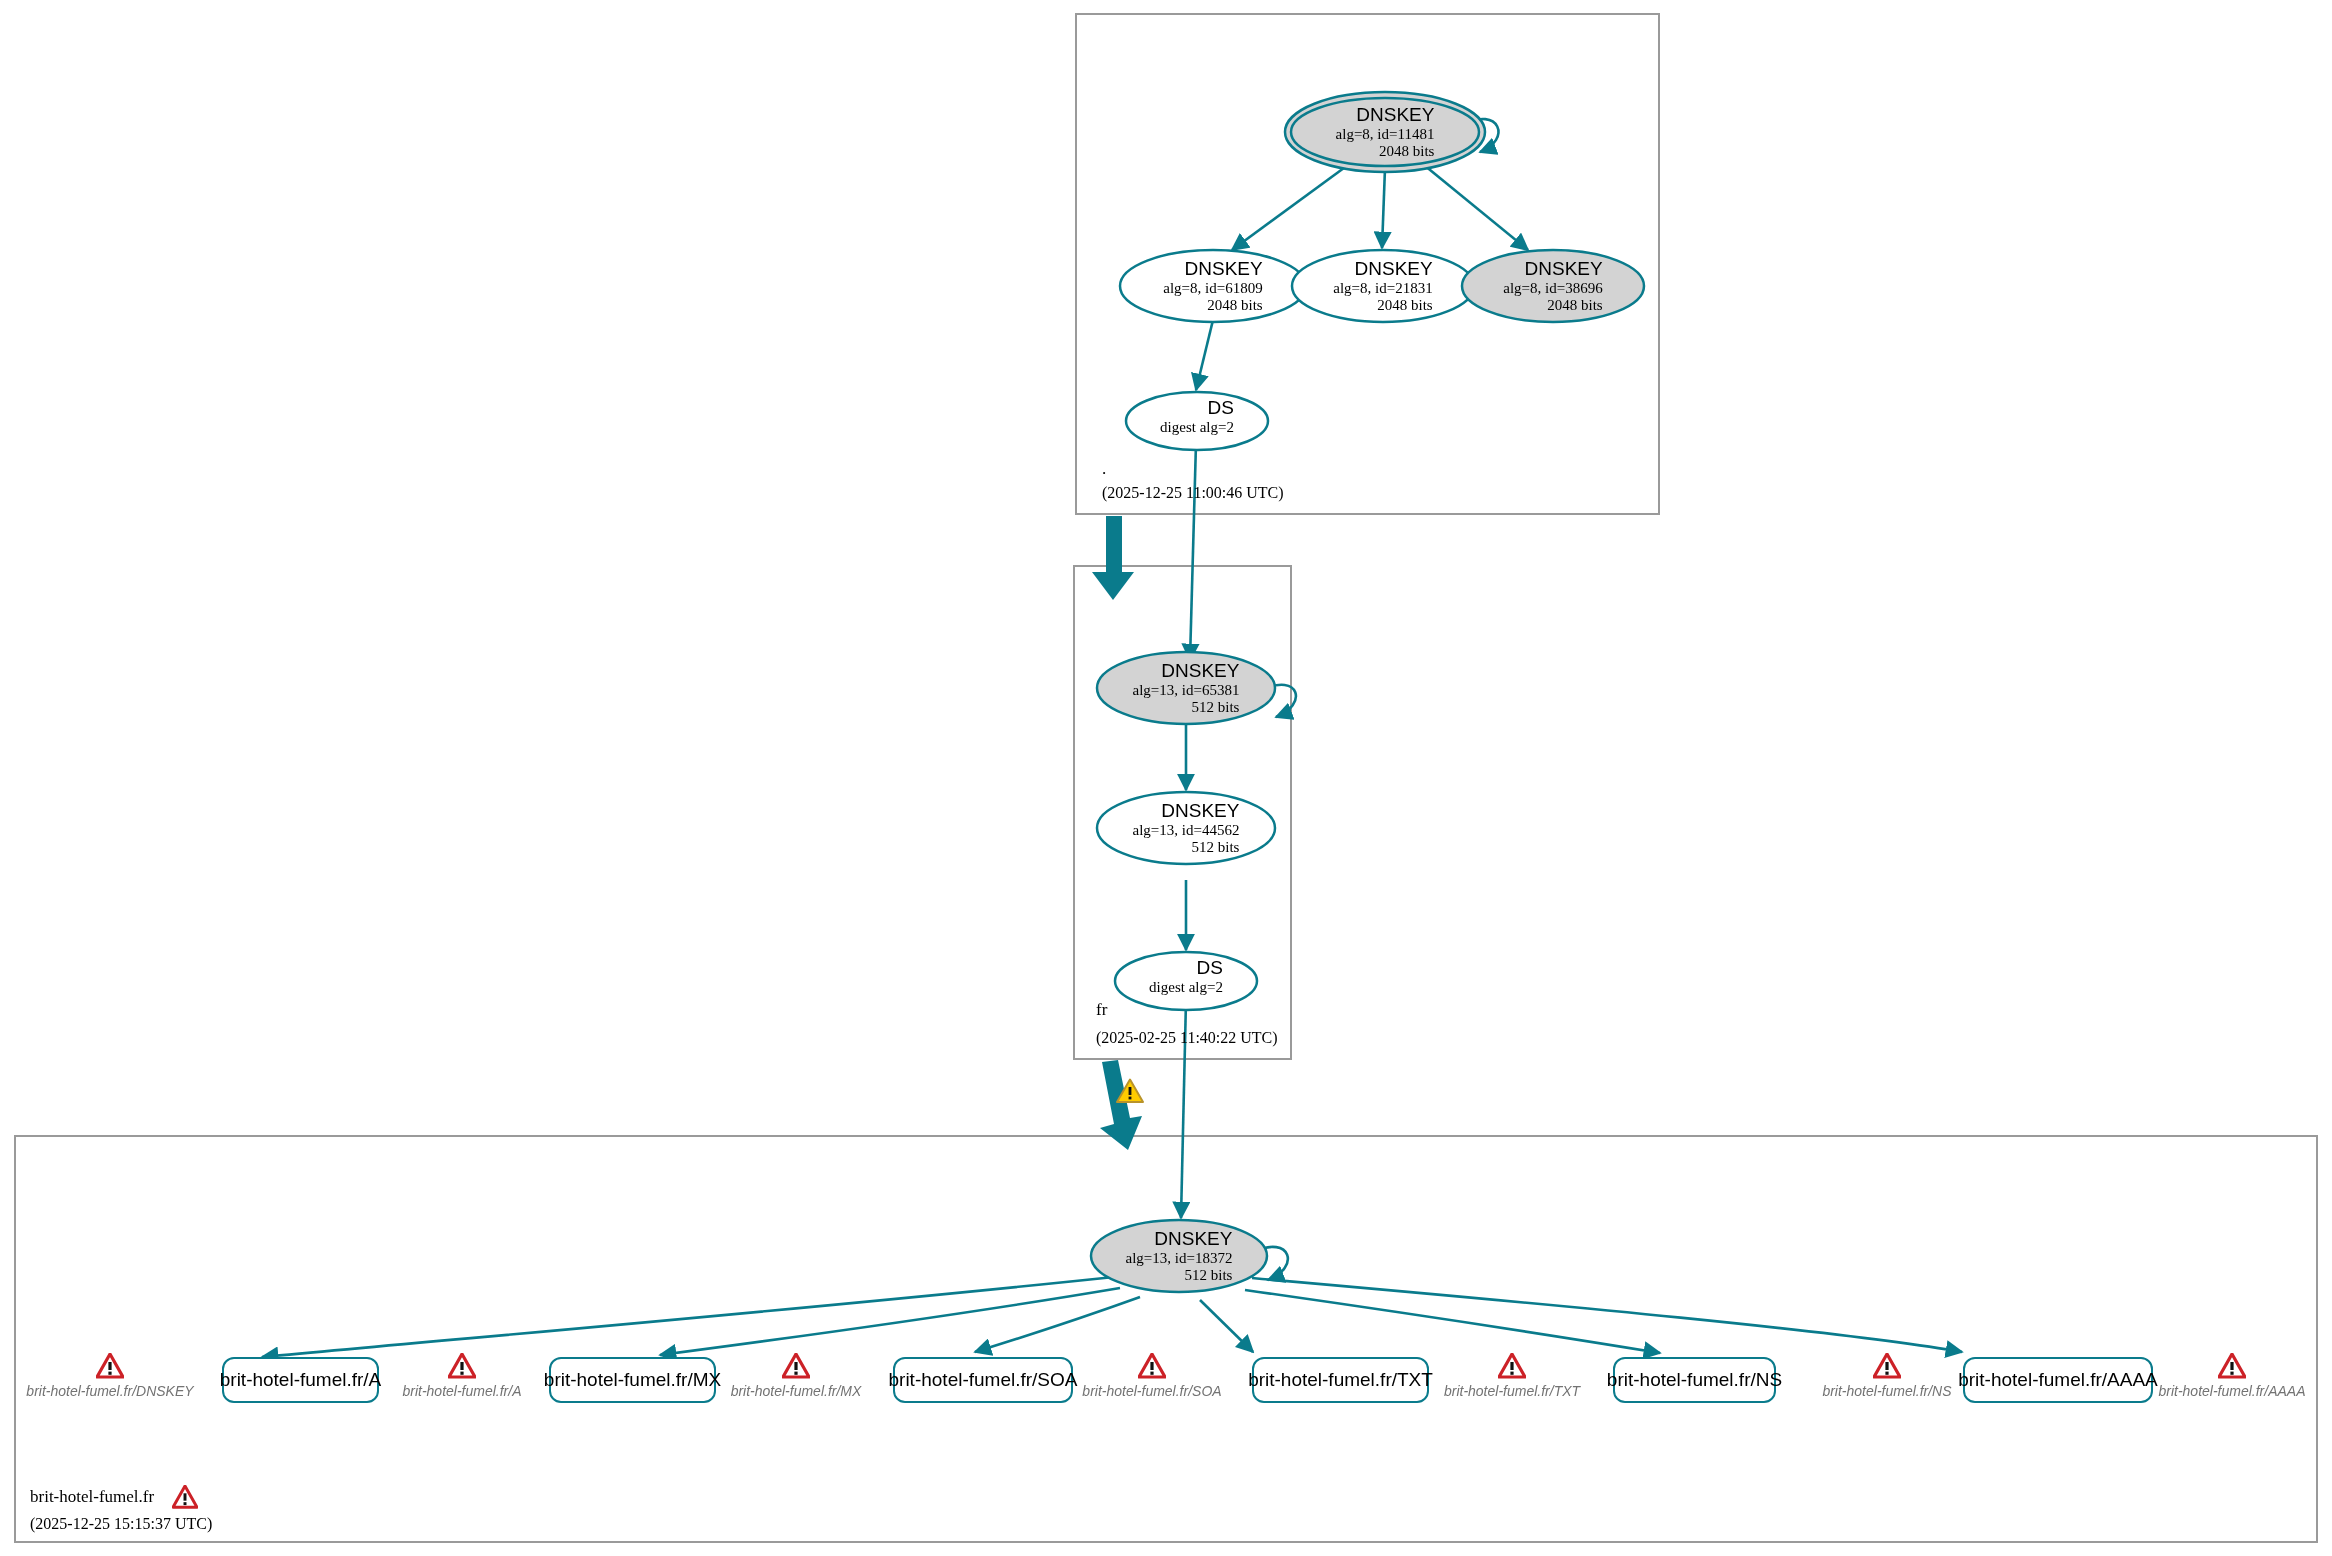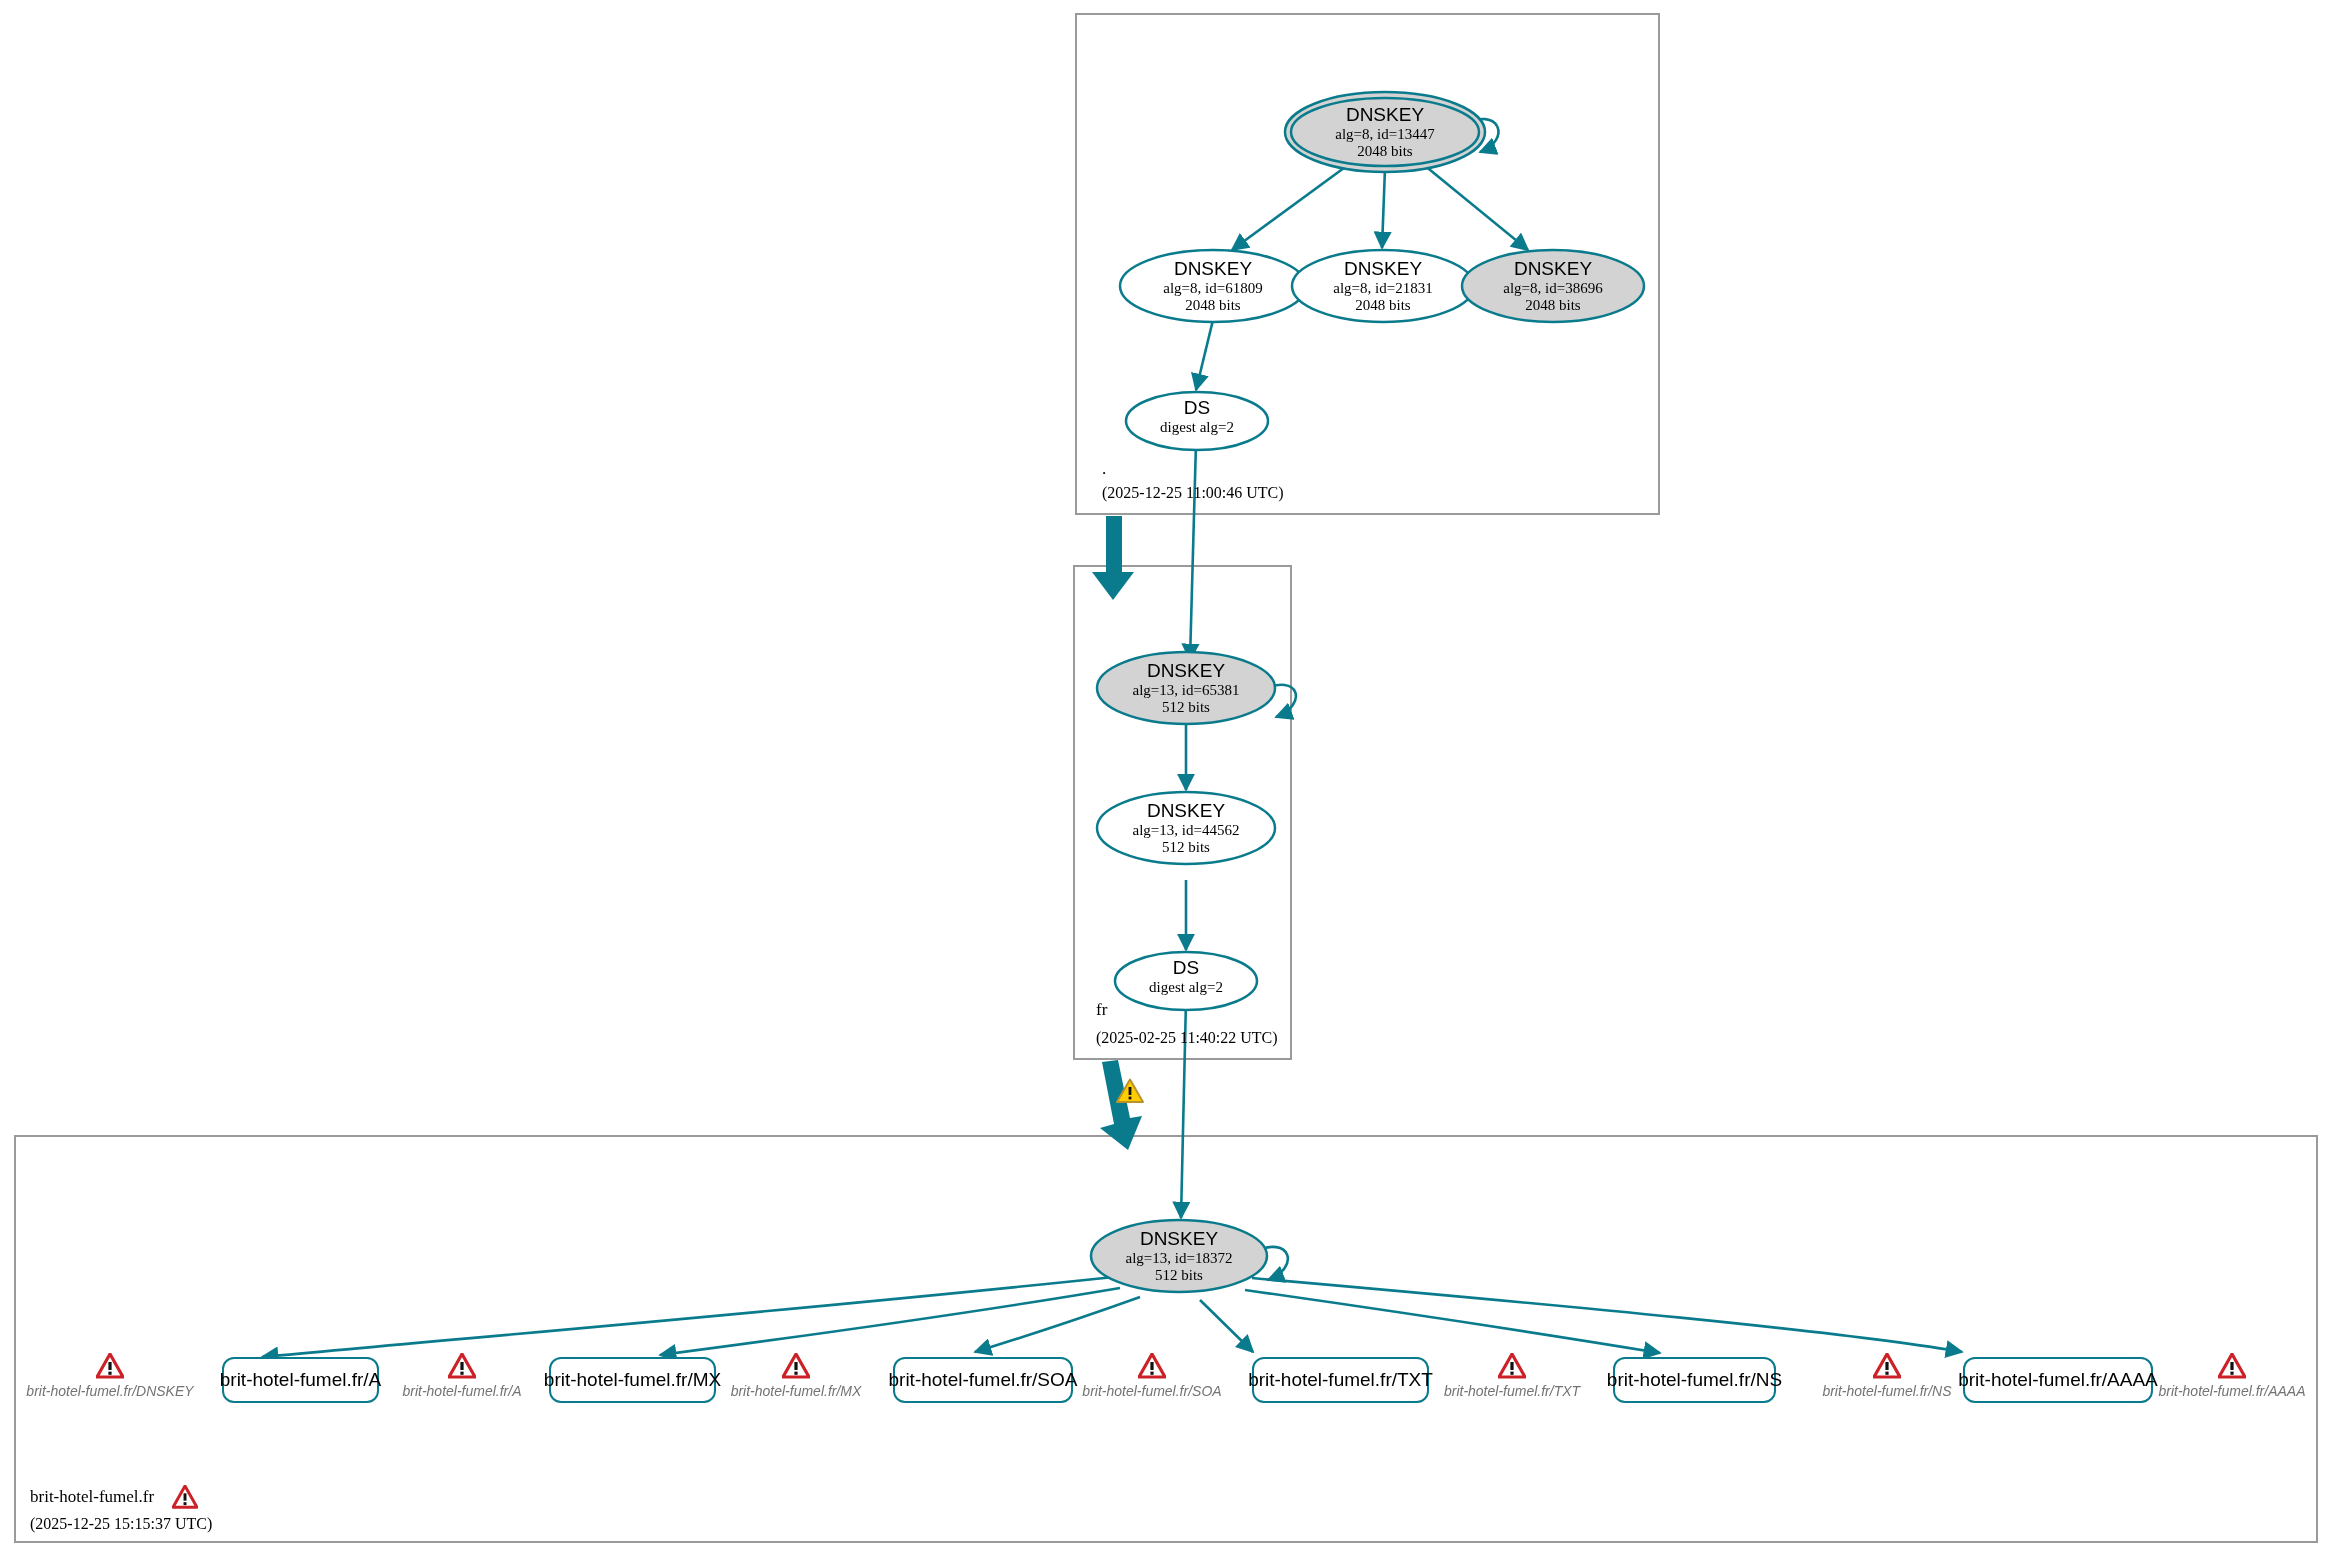--- a/index.html
+++ b/index.html
@@ -41,21 +41,21 @@
   #graph {
     position: absolute;
     left: 0;
     top: 0;
     width: 2332px;
     height: 1556px;
   }
   
   .node-text {
     position: absolute;
-    text-align: center;
+    text-align: right;
     pointer-events: none;
     color: #000000;
     white-space: nowrap;
     transform: translate(-50%, -50%);
   }
   .node-title {
     font-family: "Liberation Sans", sans-serif;
     font-size: 19px;
     line-height: 22px;
   }
@@ -157,21 +157,21 @@
       <path d="M 1102,1062 L 1118,1060 L 1130,1118 L 1142,1116 L 1128,1150 L 1100,1128 L 1114,1124 Z"></path>
     </g>
   </svg>
 
   <svg style="position:absolute; left:1283px; top:90px; width:204px; height:84px;" viewBox="0 0 204 84">
     <ellipse cx="102" cy="42" rx="100" ry="40" fill="#d3d3d3" stroke="#0a7b8c" stroke-width="2.5"></ellipse>
     <ellipse cx="102" cy="42" rx="94" ry="34" fill="#d3d3d3" stroke="#0a7b8c" stroke-width="2.5"></ellipse>
   </svg>
   <div class="node-text" style="left:1385px; top:132px;">
     <div class="node-title">DNSKEY</div>
-    <div class="node-sub">alg=8, id=13447</div>
+    <div class="node-sub">alg=8, id=11481</div>
     <div class="node-sub">2048 bits</div>
   </div>
 
   <svg style="position:absolute; left:1118px; top:248px; width:190px; height:76px;" viewBox="0 0 190 76">
     <ellipse cx="95" cy="38" rx="93" ry="36" fill="#ffffff" stroke="#0a7b8c" stroke-width="2.5"></ellipse>
   </svg>
   <div class="node-text" style="left:1213px; top:286px;">
     <div class="node-title">DNSKEY</div>
     <div class="node-sub">alg=8, id=61809</div>
     <div class="node-sub">2048 bits</div>

